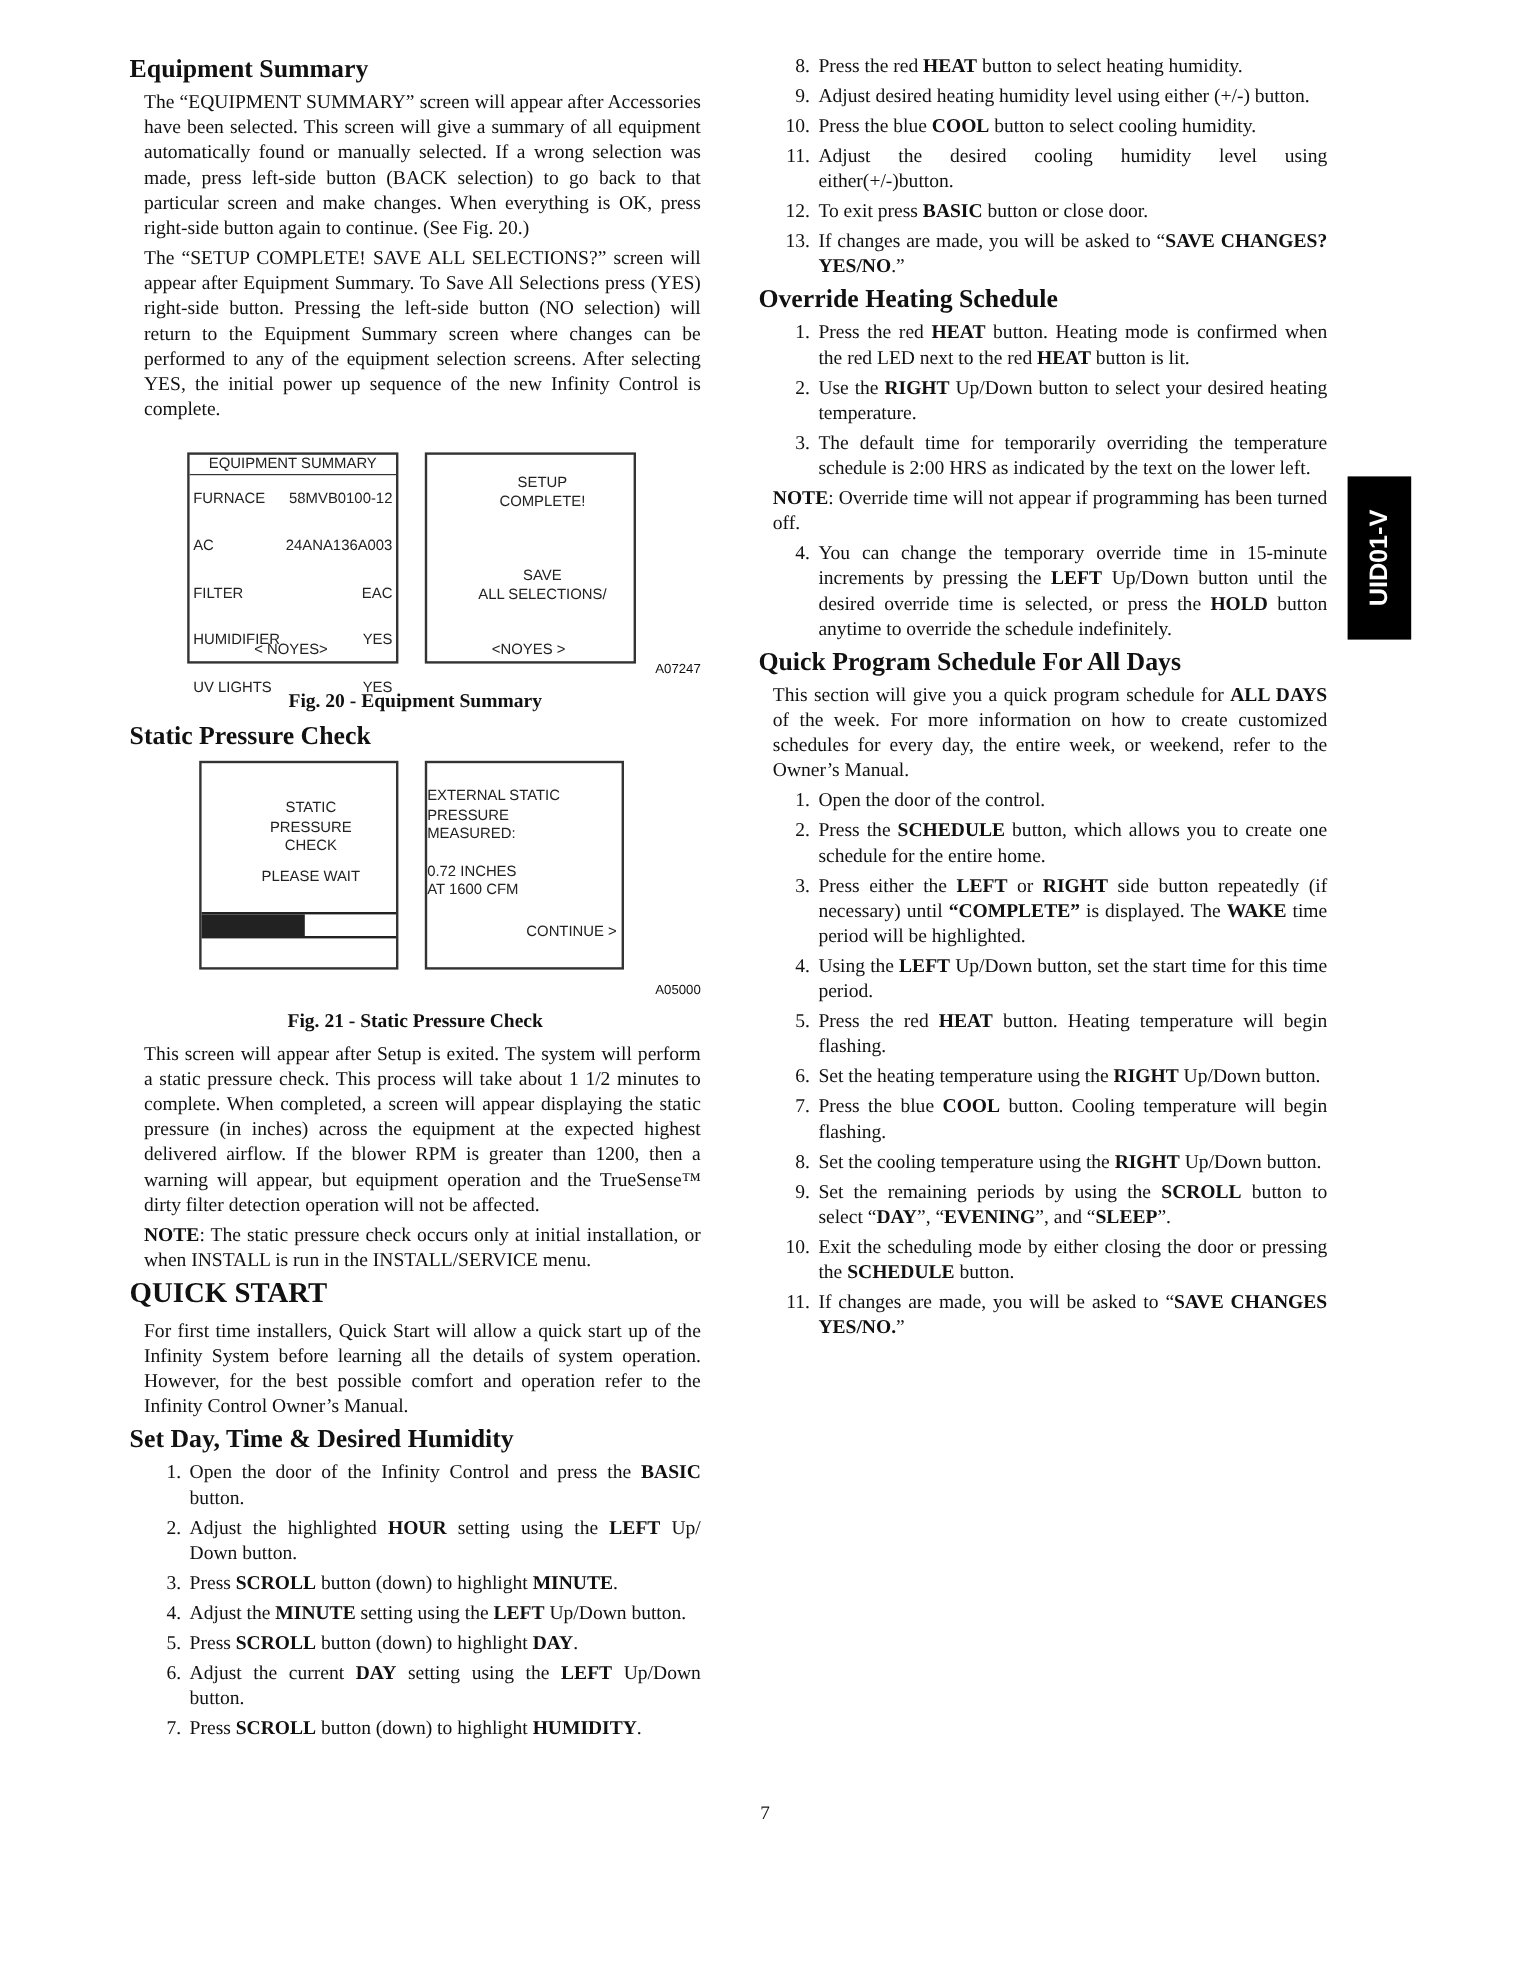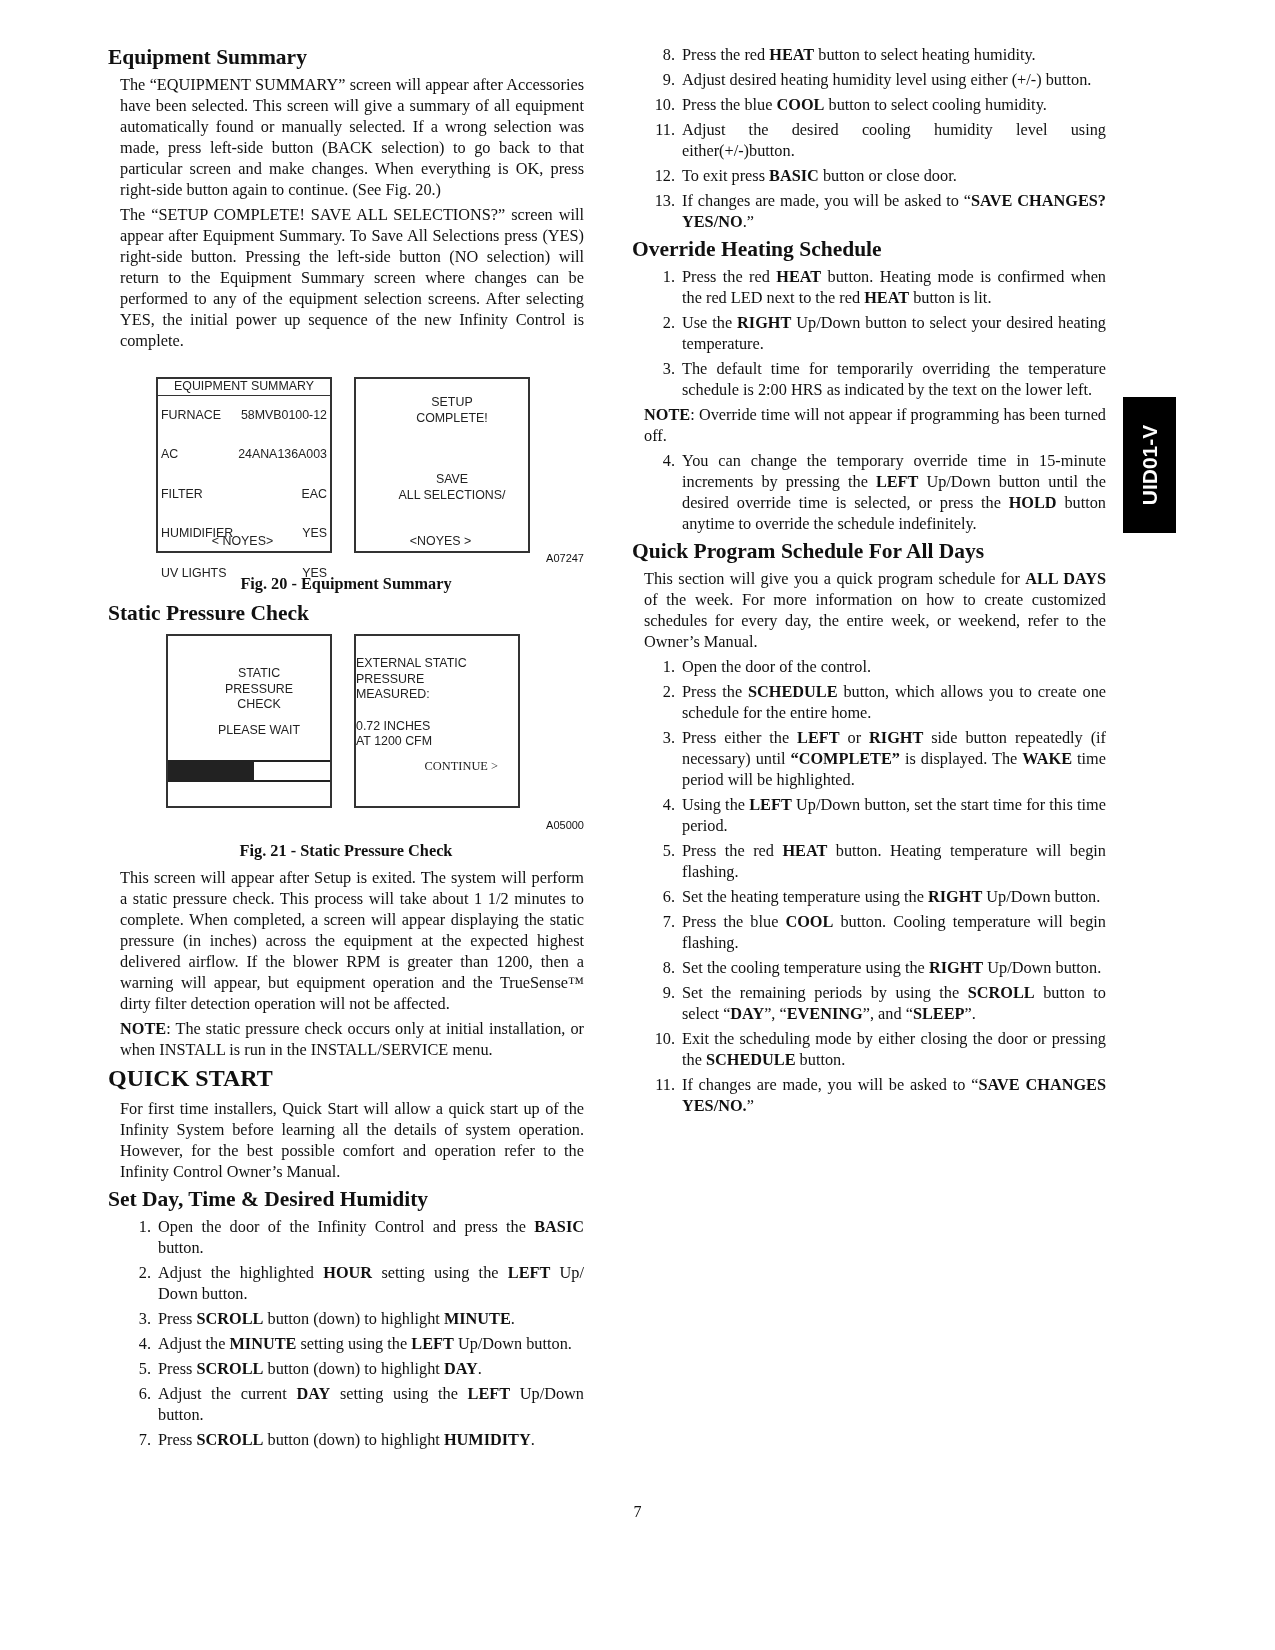--- a/index.html
+++ b/index.html
@@ -91,22 +91,22 @@
       <div class="center" style="margin-top:10px;">PLEASE WAIT</div>
       <div class="progress-outer" style="top:124px;">
         <div class="progress-fill" style="width:53%;"></div>
       </div>
     </div>
     <div class="screen" style="left:246px; top:2px; width:162px; height:170px;">
       <div style="margin-top:20px;">EXTERNAL  STATIC</div>
       <div>PRESSURE</div>
       <div>MEASURED:</div>
       <div style="margin-top:16px;">0.72 INCHES</div>
-      <div>AT 1200 CFM</div>
-      <div style="text-align:right; padding-right:20px; margin-top:9px;font-family:Liberation Serif, serif;">CONTINUE &gt;</div>
+      <div>AT 1600 CFM</div>
+      <div style="text-align:right; padding-right:4px; margin-top:19px;">CONTINUE &gt;</div>
     </div>
     <div class="fig-id">A05000</div>
   </div>
   <div class="fig-caption">Fig. 21 - Static Pressure Check</div>
 
   <p class="para">This screen will appear after Setup is exited. The system will perform a static pressure check. This process will take about 1 1/2 minutes to complete. When completed, a screen will appear displaying the static pressure (in inches) across the equipment at the expected highest delivered airflow. If the blower RPM is greater than 1200, then a warning will appear, but equipment operation and the TrueSense™ dirty filter detection operation will not be affected.</p>
   <p class="para"><b>NOTE</b><span>:  The static pressure check occurs only at initial installation, or when INSTALL is run in the INSTALL/SERVICE menu.</span></p>
 
   <h1 class="big">QUICK START</h1>
   <p class="para">For first time installers, Quick Start will allow a quick start up of the Infinity System before learning all the details of system operation. However, for the best possible comfort and operation refer to the Infinity Control Owner’s Manual.</p>

